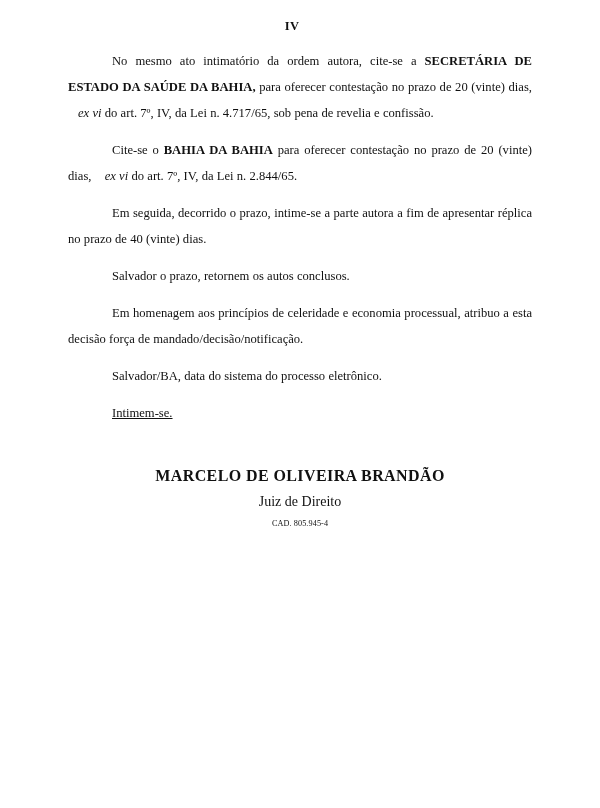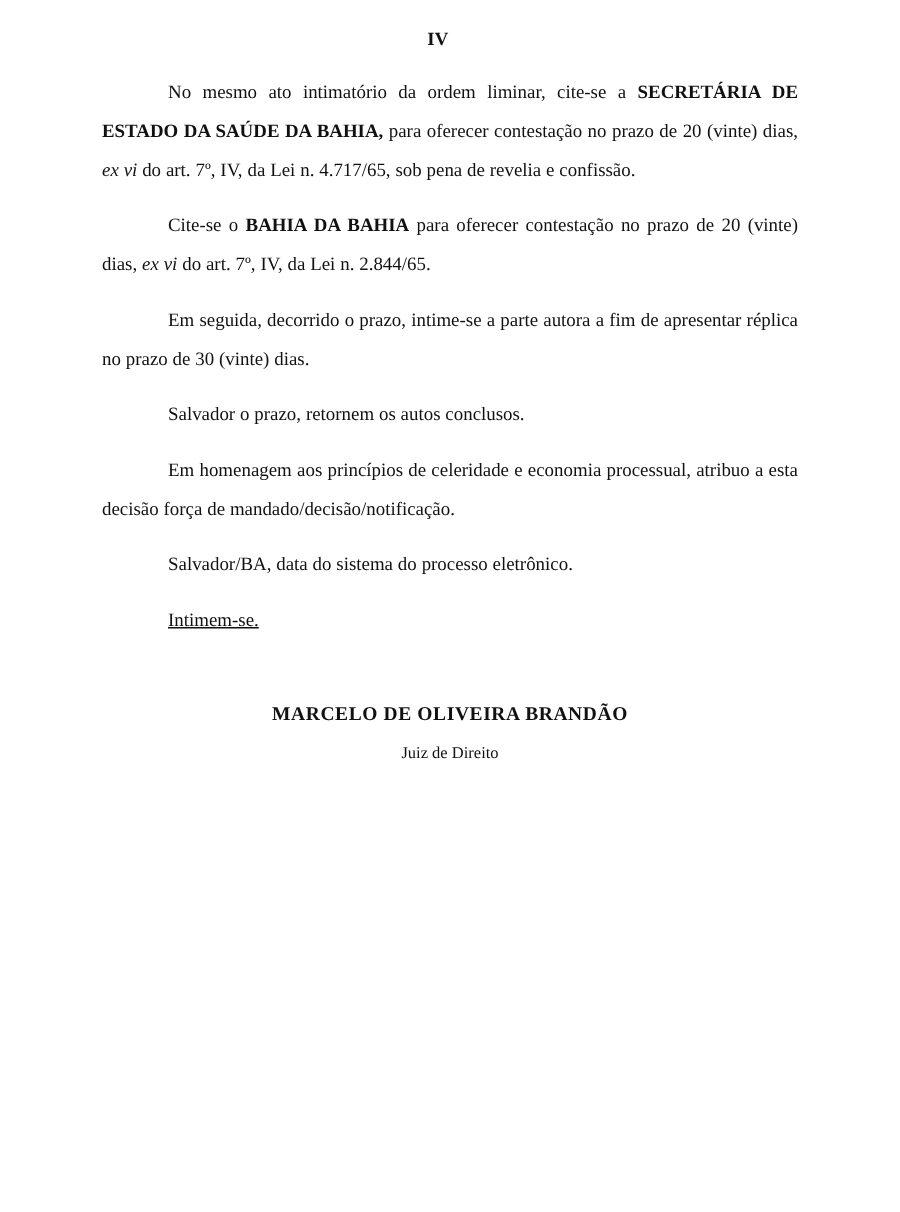--- a/index.html
+++ b/index.html
@@ -61,66 +61,68 @@
     margin-bottom: 0;
     text-decoration: underline;
   }
 
   b, strong {
     font-weight: bold;
   }
 
   i, em {
     font-style: italic;
+    margin-left: 10px;
   }
 
   
   .signature-block {
     position: absolute;
     left: 0;
     top: 466px;
     width: 600px;
     text-align: center;
   }
 
   .sig-name {
-    font-size: 13px;
+    font-size: 16px;
     font-weight: bold;
     letter-spacing: 0.4px;
     line-height: 19px;
   }
 
   .sig-role {
-    font-size: 11px;
+    font-size: 14px;
     line-height: 16px;
     margin-top: 9px;
   }
 
   .sig-cad {
     font-size: 8.2px;
     line-height: 12px;
     margin-top: 8px;
     letter-spacing: 0.1px;
   }
 </style>
 </head>
 <body>
 
 <div class="page">
 
   <div class="section-heading">IV</div>
 
   <div class="body-block">
-    <p class="para"><span>No mesmo ato intimatório da ordem liminar, cite-se a </span><b>SECRETÁRIA DE ESTADO DA SAÚDE DA BAHIA,</b><span> para oferecer contestação no prazo de 20 (vinte) dias, </span><i>ex vi</i><span> do art. 7º, IV, da Lei n. 4.717/65, sob pena de revelia e confissão.</span></p>
+    <p class="para"><span>No mesmo ato intimatório da ordem autora, cite-se a </span><b>SECRETÁRIA DE ESTADO DA SAÚDE DA BAHIA,</b><span> para oferecer contestação no prazo de 20 (vinte) dias, </span><i>ex vi</i><span> do art. 7º, IV, da Lei n. 4.717/65, sob pena de revelia e confissão.</span></p>
     <p class="para"><span>Cite-se o </span><b>BAHIA DA BAHIA</b><span> para oferecer contestação no prazo de 20 (vinte) dias, </span><i>ex vi</i><span> do art. 7º, IV, da Lei n. 2.844/65.</span></p>
-    <p class="para"><span>Em seguida, decorrido o prazo, intime-se a parte autora a fim de apresentar réplica no prazo de 30 (vinte) dias.</span></p>
+    <p class="para"><span>Em seguida, decorrido o prazo, intime-se a parte autora a fim de apresentar réplica no prazo de 40 (vinte) dias.</span></p>
     <p class="para"><span>Salvador o prazo, retornem os autos conclusos.</span></p>
     <p class="para"><span>Em homenagem aos princípios de celeridade e economia processual, atribuo a esta decisão força de mandado/decisão/notificação.</span></p>
     <p class="para"><span>Salvador/BA, data do sistema do processo eletrônico.</span></p>
     <p class="para"><span>Intimem-se.</span></p>
   </div>
 
   <div class="signature-block">
     <div class="sig-name">MARCELO DE OLIVEIRA BRANDÃO</div>
     <div class="sig-role">Juiz de Direito</div>
+    <div class="sig-cad">CAD. 805.945-4</div>
   </div>
 
 </div>
 
 </body></html>

